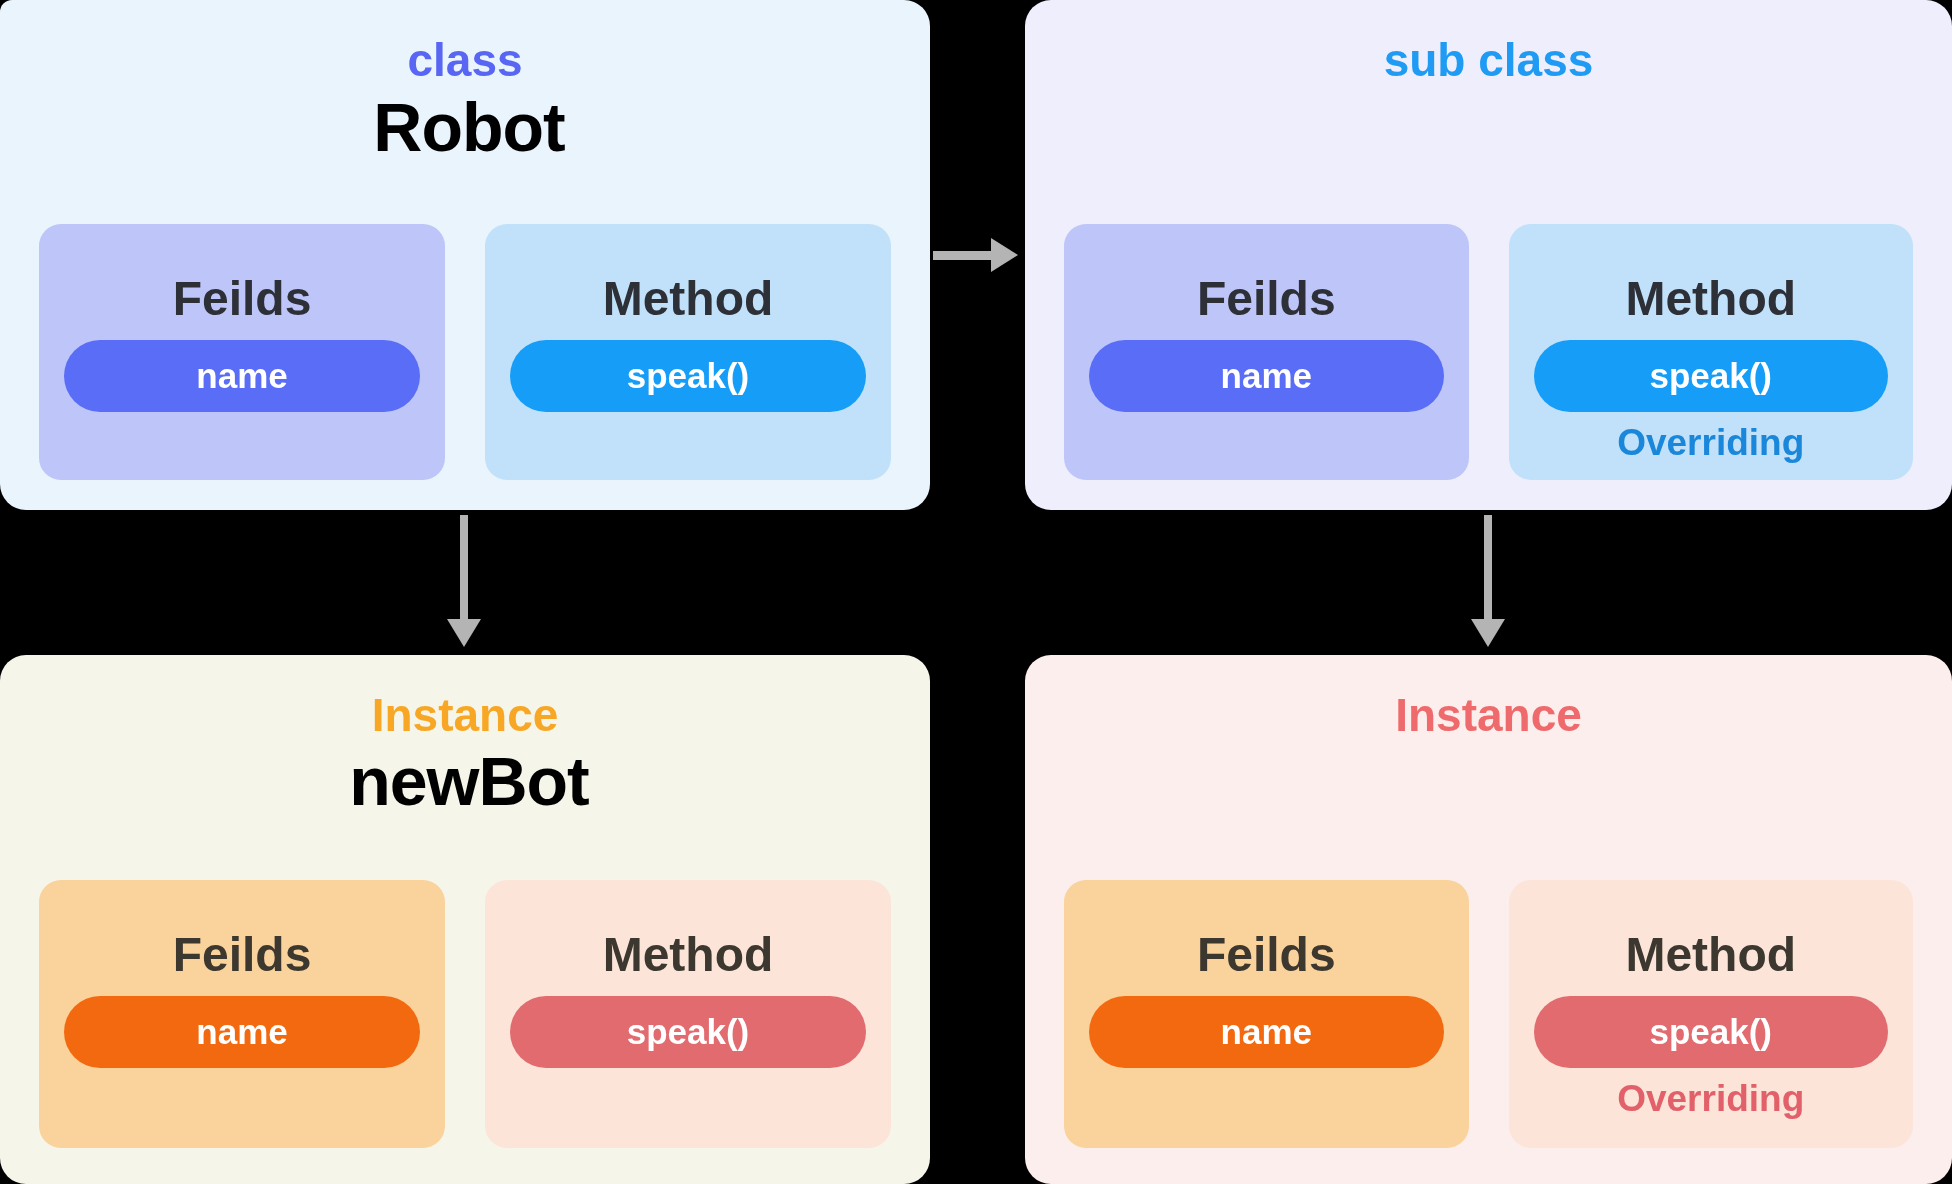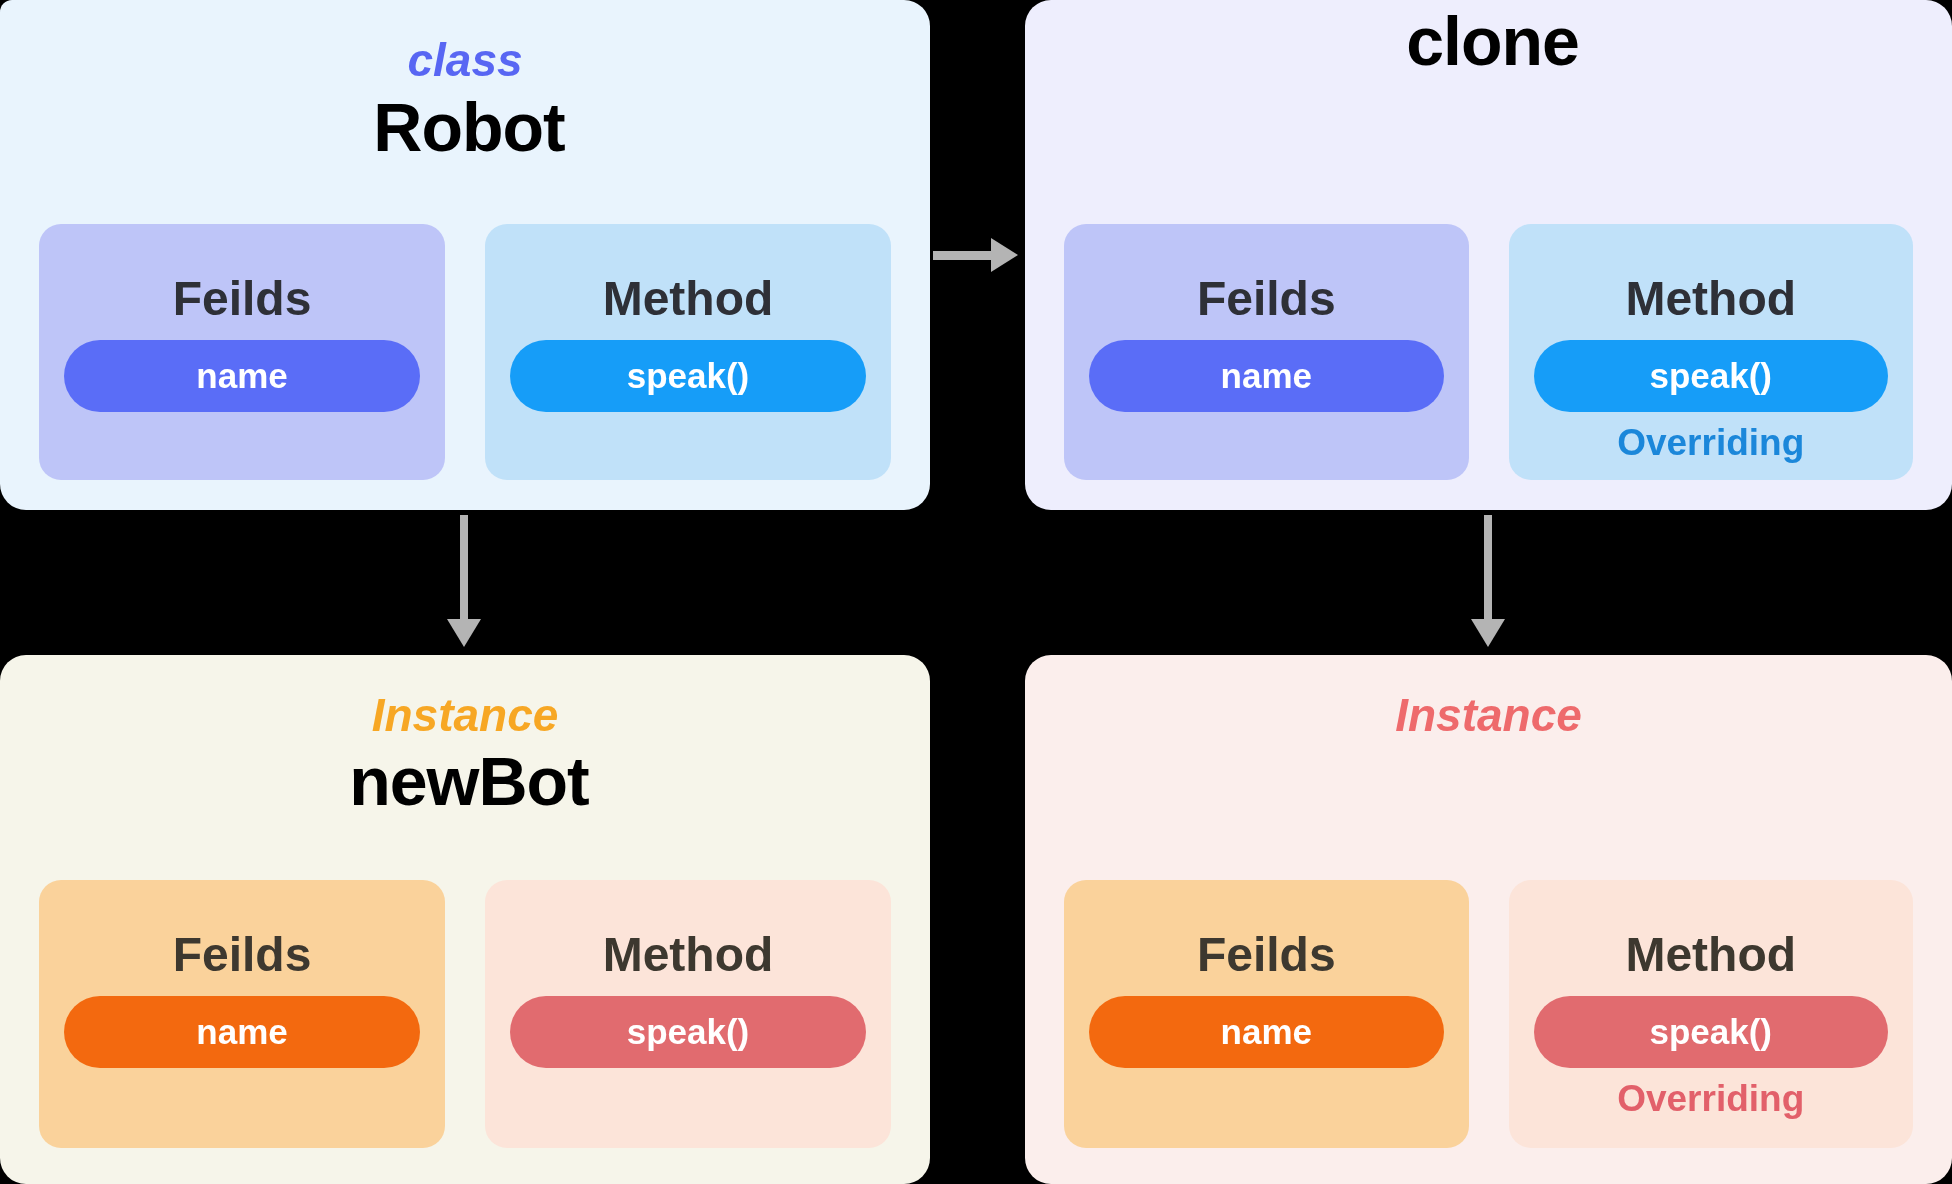--- a/index.html
+++ b/index.html
@@ -21,21 +21,20 @@
   .card.tl { left: 0;     top: 0;     width: 930px; height: 510px; background: #e9f4fd; border-top-left-radius: 12px; }
   .card.tr { left: 1025px; top: 0;     width: 927px; height: 510px; background: #eeeefd; }
   .card.bl { left: 0;     top: 655px; width: 930px; height: 529px; background: #f6f5ea; }
   .card.br { left: 1025px; top: 655px; width: 927px; height: 529px; background: #fbeeec; }
 
   .card-kind {
     margin: 34px 0 0;
     font-size: 46px;
     font-weight: 700;
     line-height: 52px;
-    font-style: italic;
   }
   .card-title {
     margin: 2px 0 0;
     font-size: 68px;
     font-weight: 800;
     line-height: 78px;
     color: #000000;
     letter-spacing: -1px;
     padding-left: 8px;
   }
@@ -137,21 +136,21 @@
         <div class="pill">name</div>
       </div>
       <div class="inner-box method-box">
         <div class="box-heading">Method</div>
         <div class="pill">speak()</div>
       </div>
     </div>
   </section>
 
   <section class="card tr">
-    <h2 class="card-title">clone</h2>
+    <div class="card-kind">sub class</div>
     <div class="box-row">
       <div class="inner-box fields-box">
         <div class="box-heading">Feilds</div>
         <div class="pill">name</div>
       </div>
       <div class="inner-box method-box">
         <div class="box-heading">Method</div>
         <div class="pill">speak()</div>
         <div class="note">Overriding</div>
       </div>

